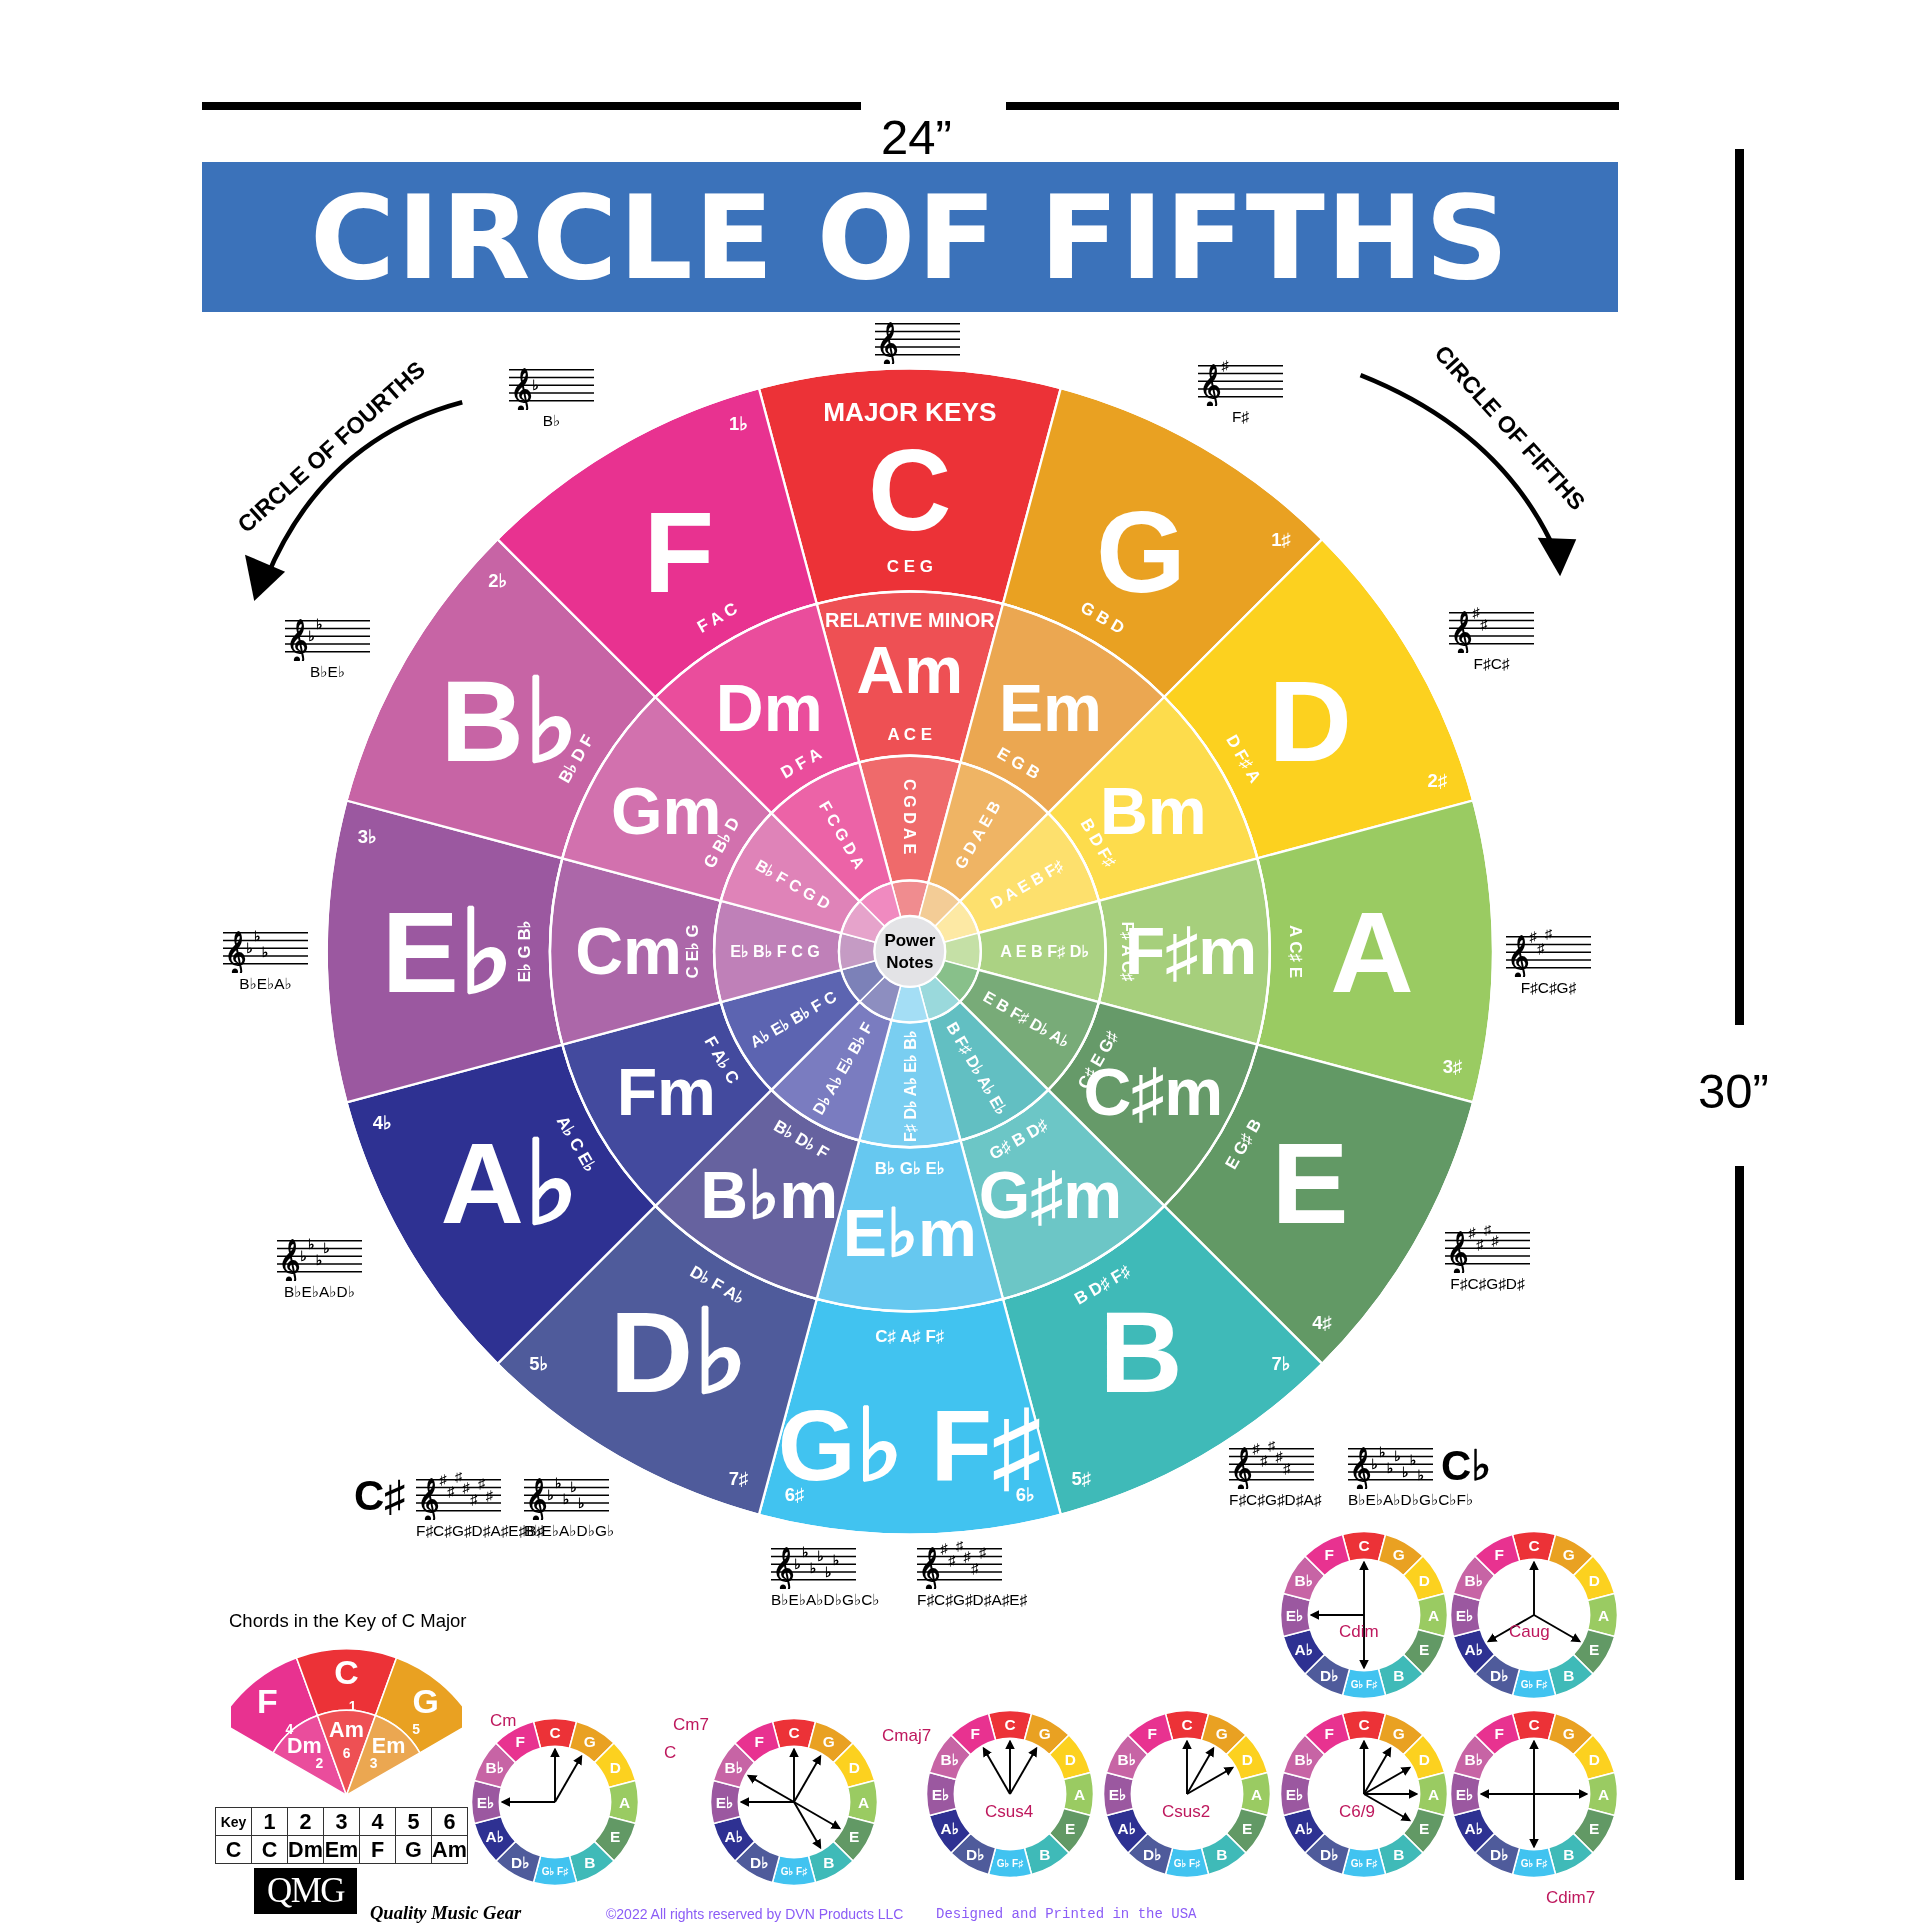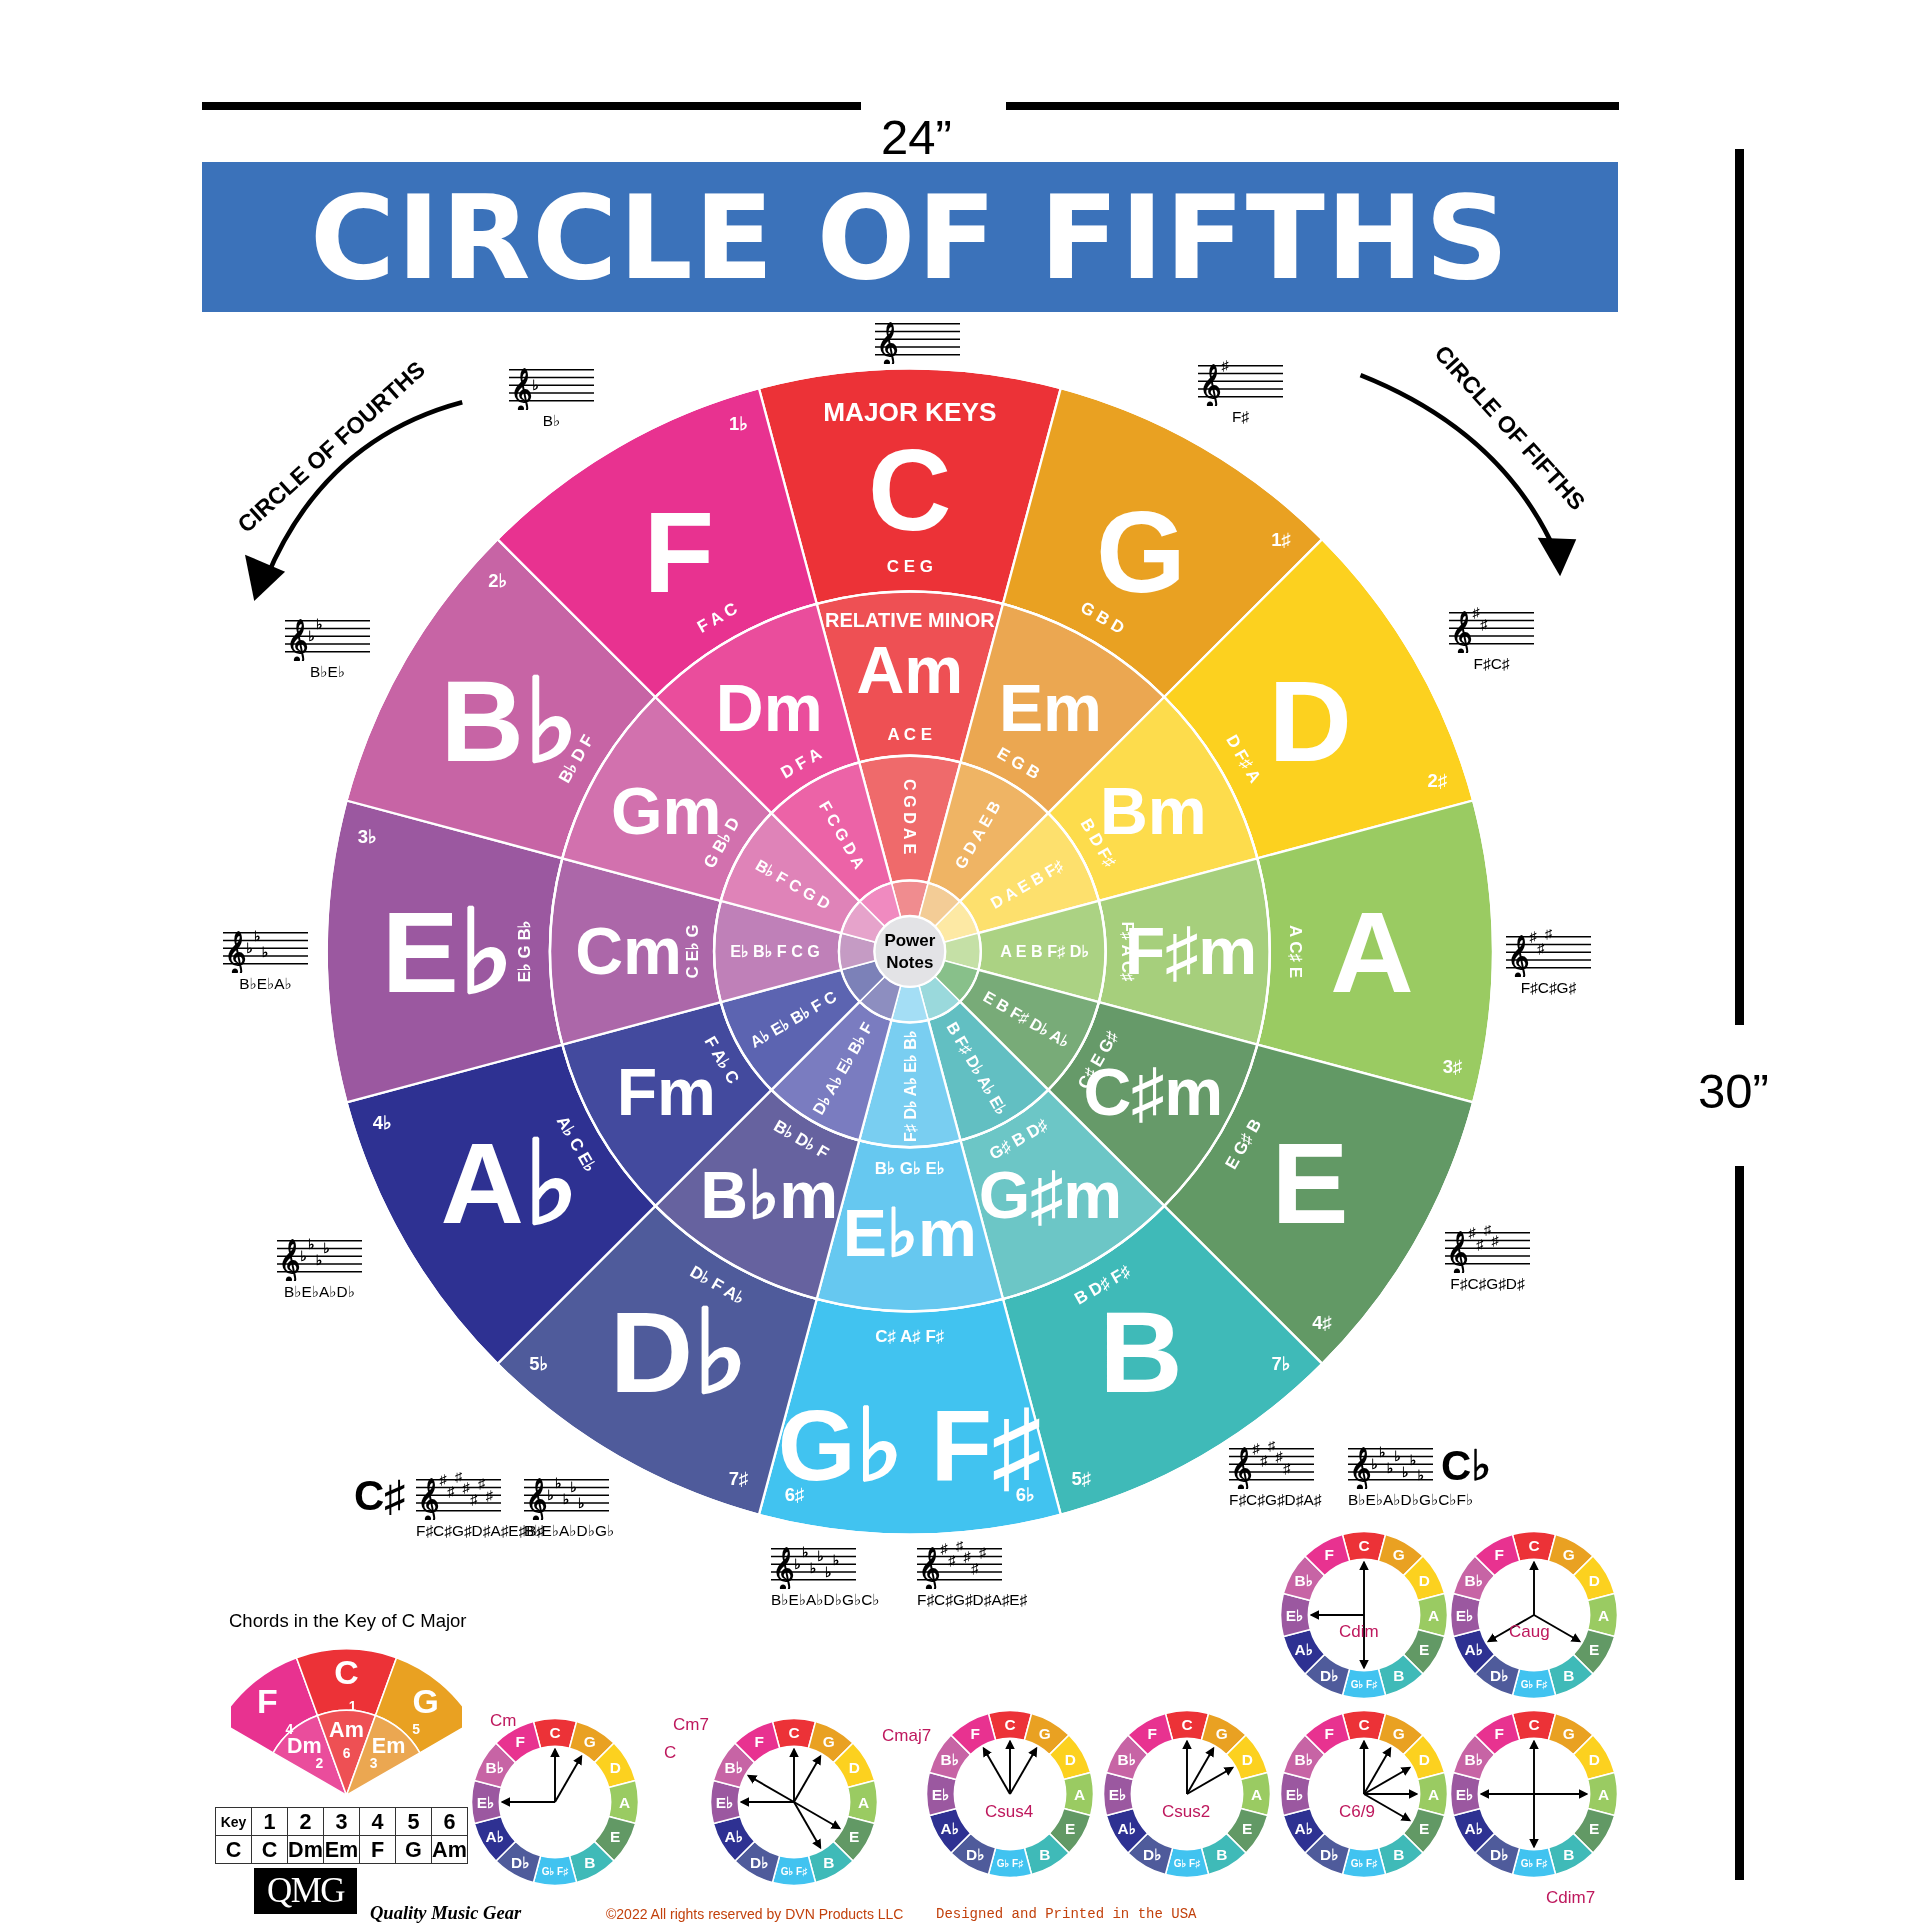--- a/index.html
+++ b/index.html
@@ -13,21 +13,21 @@
   .keysig { position: absolute; width: 92px; text-align: center; }
   .keysig svg { display: block; margin: 0 auto; }
   .keysig-label { font-family: "Liberation Sans", sans-serif; font-size: 15.4px; color: #000; white-space: nowrap; display: block; text-align: center; margin-top: 1.5px; }
   .big-key-label { position: absolute; font-family: "Liberation Sans", sans-serif; font-weight: bold; font-size: 42px; color: #000; }
   .section-caption { position: absolute; font-family: "Liberation Sans", sans-serif; font-size: 18.5px; color: #000; }
   table.key-table { position: absolute; left: 215px; top: 1807px; border-collapse: collapse; }
   table.key-table td { border: 1.5px solid #333; text-align: center; font-family: Liberation Sans, sans-serif; font-weight: bold; color: #000; padding: 0; width: 35px; height: 27px; font-size: 21.6px; }
   table.key-table td.keycol { font-size: 14px; width: 34px; }
   .logo { position: absolute; left: 254px; top: 1868px; width: 103px; height: 46px; background: #000; color: #fff; display: flex; align-items: center; justify-content: center; font-family: "Liberation Serif", serif; font-size: 35px; letter-spacing: -1.5px; }
   .tagline { position: absolute; left: 370px; top: 1903px; font-family: "Liberation Serif", serif; font-style: italic; font-weight: bold; font-size: 18.5px; color: #000; }
-  .footer { position: absolute; top: 1906px; font-family: "Liberation Sans", sans-serif; font-size: 14px; color: #c2410c; }
+  .footer { position: absolute; top: 1906px; font-family: "Liberation Sans", sans-serif; font-size: 14px; color: #8b5cf6; }
   .mini-label { position: absolute; font-family: "Liberation Sans", sans-serif; font-size: 17px; color: #be185d; }
 </style>
 </head>
 <body>
 
 <div class="dim-line" style="left:202px; top:102px; width:659px; height:7.7px;"></div>
 <div class="dim-label" style="left:881px; top:77px;margin-top:36px;">24”</div>
 <div class="dim-line" style="left:1006px; top:102px; width:613px; height:7.7px;"></div>
 
 <div class="dim-line" style="left:1735px; top:149px; width:9.2px; height:876px;"></div>

